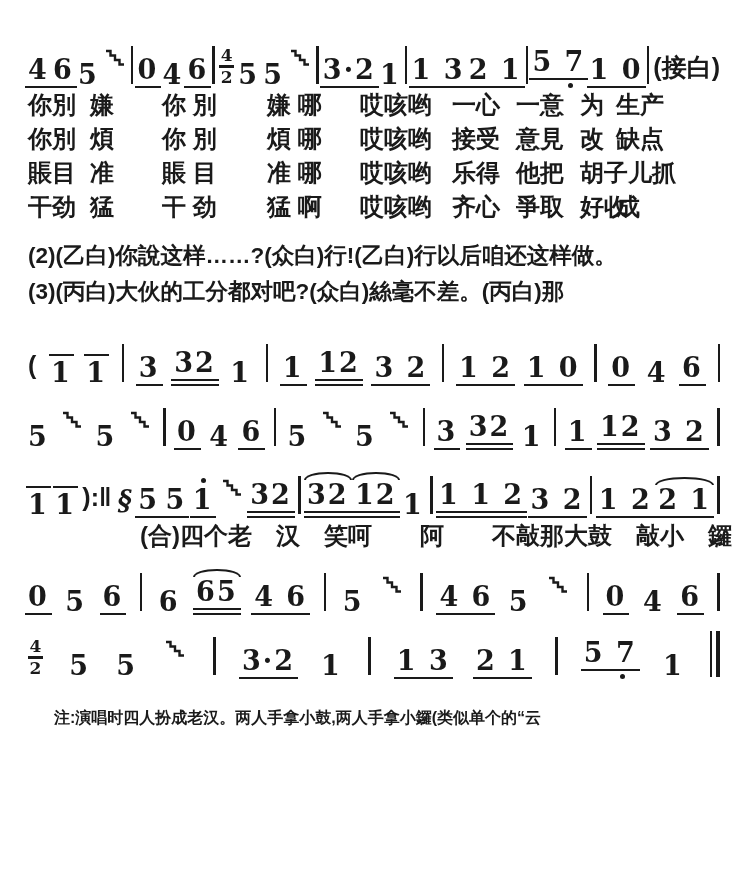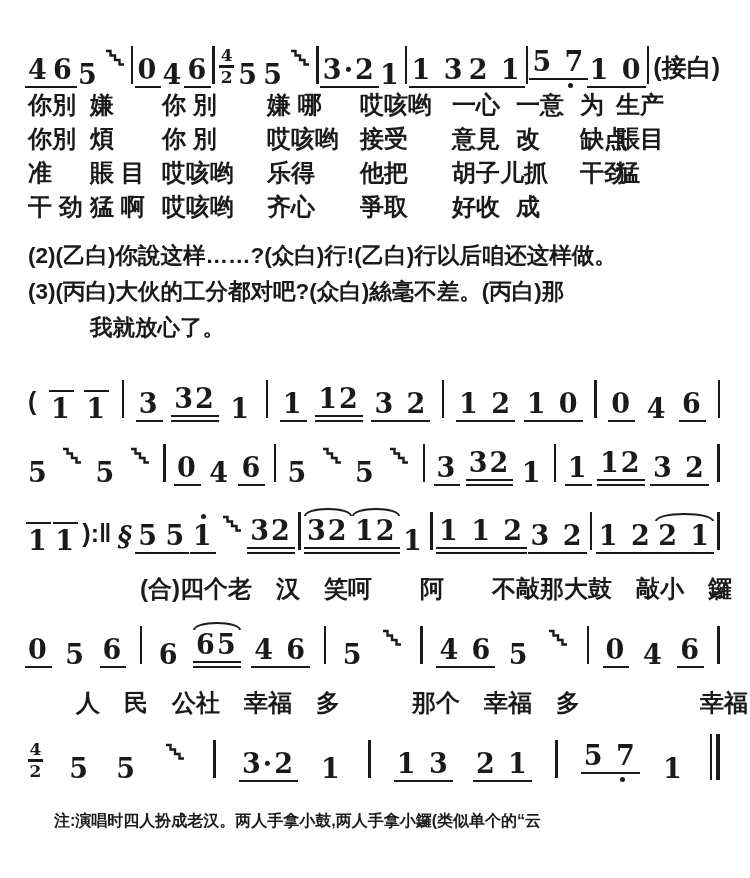--- a/index.html
+++ b/index.html
@@ -27,21 +27,21 @@
   .seg{font-family:"DejaVu Serif",serif;font-weight:bold;font-style:italic;font-size:27px;
        line-height:1;margin-bottom:4px;}
   .zig{margin-bottom:16px;}
   .ts{display:inline-flex;flex-direction:column;align-items:center;margin-bottom:2px;}
   .ts .tsn{font-family:"DejaVu Serif",serif;font-weight:bold;font-size:17px;line-height:1;}
   .ts .tsl{width:15px;height:2.5px;background:#1a1a1a;margin:1.5px 0;}
   
   .verse-grid{display:grid;
       grid-template-columns:62px 72px 105px 93px 92px 64px 64px 36px 1fr;}
   .verse-grid .cell{font-weight:bold;font-size:24px;line-height:34px;white-space:nowrap;}
-  .lyric-line{font-weight:bold;font-size:24px;line-height:30px;white-space:pre;margin-top:20px;}
+  .lyric-line{font-weight:bold;font-size:24px;line-height:30px;white-space:pre;margin-top:3px;}
   
   .dialogue{margin-top:14px;}
   .dialogue .dline{font-weight:bold;font-size:22.5px;line-height:36px;white-space:nowrap;}
   .dialogue .indent{padding-left:62px;}
   .footnote{margin-top:24px;padding-left:26px;font-weight:bold;font-size:16px;
             line-height:30px;white-space:nowrap;}
   .ind115{padding-left:112px;} .ind75{padding-left:48px;} .ind65{padding-left:42px;}
 </style>
 </head>
 <body>
@@ -133,48 +133,49 @@
       <div class="cell">你 別</div>
       <div class="cell">嫌 哪</div>
       <div class="cell">哎咳哟</div>
       <div class="cell">一心</div>
       <div class="cell">一意</div>
       <div class="cell">为</div>
       <div class="cell">生产</div>
       <div class="cell">你別</div>
       <div class="cell">煩</div>
       <div class="cell">你 別</div>
+      <div class="cell">煩 哪</div>
       <div class="cell">哎咳哟</div>
       <div class="cell">接受</div>
       <div class="cell">意見</div>
       <div class="cell">改</div>
       <div class="cell">缺点</div>
       <div class="cell">賬目</div>
       <div class="cell">准</div>
       <div class="cell">賬 目</div>
+      <div class="cell">准 哪</div>
       <div class="cell">哎咳哟</div>
       <div class="cell">乐得</div>
       <div class="cell">他把</div>
       <div class="cell">胡子儿抓</div>
       <div class="cell"></div>
       <div class="cell">干劲</div>
       <div class="cell">猛</div>
       <div class="cell">干 劲</div>
       <div class="cell">猛 啊</div>
       <div class="cell">哎咳哟</div>
       <div class="cell">齐心</div>
       <div class="cell">爭取</div>
       <div class="cell">好收</div>
       <div class="cell">成</div>
     </div>
 
   <div class="dialogue">
     <div class="dline">(2)(乙白)你說这样……?(众白)行!(乙白)行以后咱还这样做。</div>
     <div class="dline">(3)(丙白)大伙的工分都对吧?(众白)絲毫不差。(丙白)那</div>
-    <div class="dline indent">我就放心了。</div>
   </div>
 
   <div class="nrow" id="row-lineA" style="margin-top:22px">
       <div class="tok">
         <div class="ntext">(</div>
       </div>
       <div class="tok">
         <div class="ovl"></div>
         <div class="txt">1</div>
       </div>
@@ -441,21 +442,20 @@
       </div>
       <div class="tok">
         <div class="txt">4</div>
       </div>
       <div class="tok">
         <div class="txt">6</div>
         <div class="uline"></div>
       </div>
       <div class="barline"></div>
     </div>
-  <div class="lyric-line ind75">人　民　公社　幸福　多　　　那个　幸福　多　　　　　幸福</div>
 
   <div class="nrow" id="row-lineE">
       <div class="ts">
         <div class="tsn">4</div>
         <div class="tsl"></div>
         <div class="tsn">2</div>
       </div>
       <div class="tok">
         <div class="txt">5</div>
       </div>

